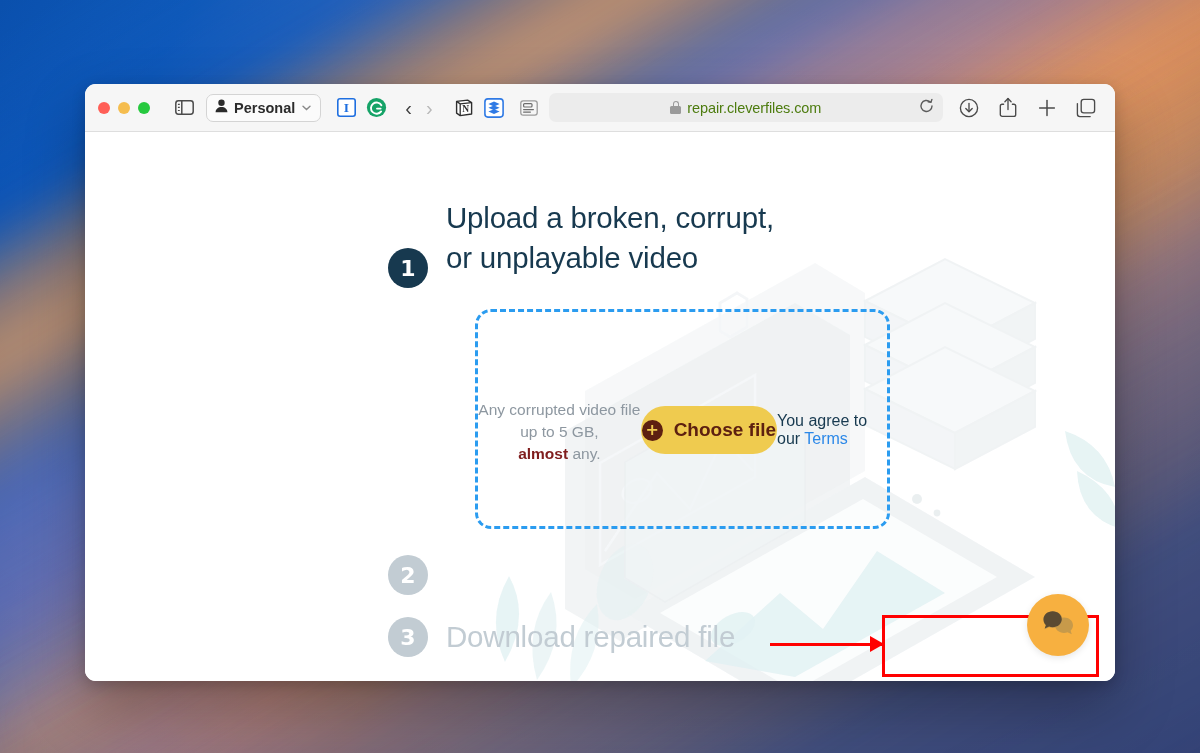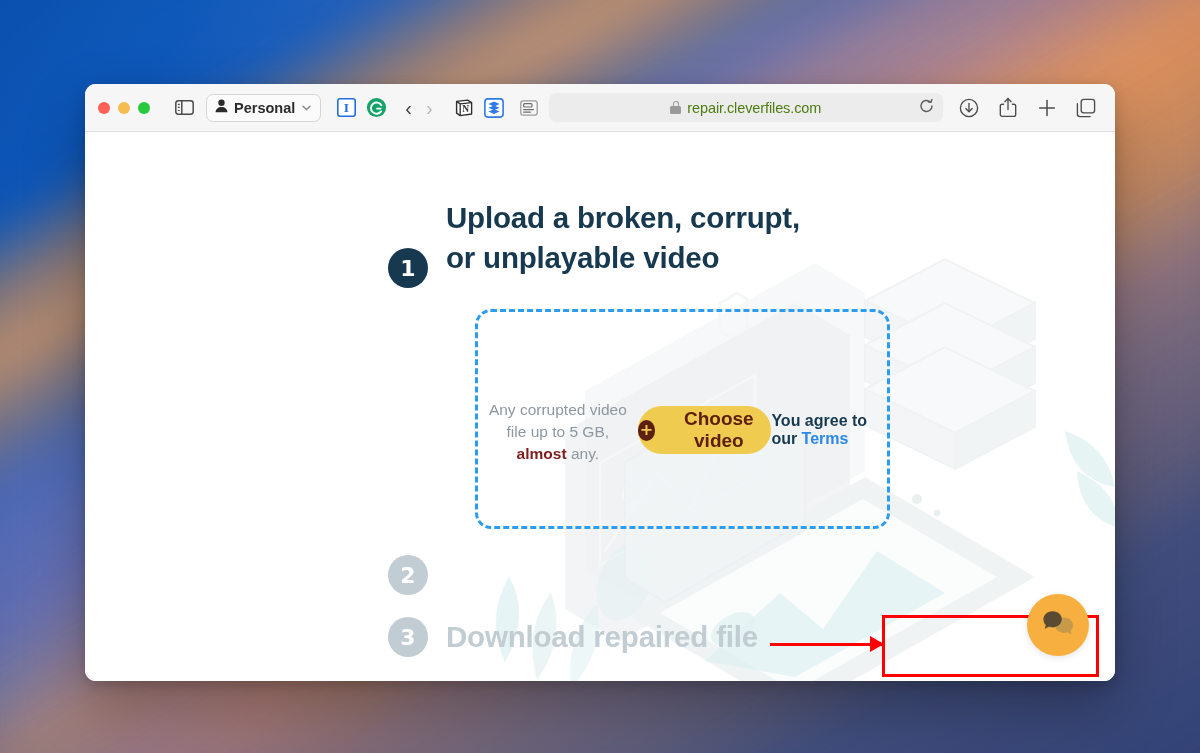--- a/index.html
+++ b/index.html
@@ -227,21 +227,21 @@
     background: #17394f;
     color: #ffffff;
     font-size: 22px; font-weight: 700;
     display: flex; align-items: center; justify-content: center;
     font-family: "DejaVu Sans", sans-serif;
   }
   .step-badge.muted { background: #c2ccd3; color: #ffffff; }
 
   .step-title {
     font-size: 29.5px;
-    font-weight: 700;
+    font-weight: 400;
     color: #17394f;
     line-height: 40px;
     letter-spacing: -0.2px;
     max-width: 360px;
   }
   .step-title.muted { color: #c2ccd3; white-space: nowrap; }
 
   #step1-row { margin-bottom: 0; }
   #step1-row .step-badge { margin-top: 50px; }
 
@@ -284,21 +284,21 @@
   #plus-badge {
     width: 21px; height: 21px; border-radius: 50%;
     background: #5d2010; color: #efcb4f;
     display: flex; align-items: center; justify-content: center;
     font-size: 16px; font-weight: 700; line-height: 1;
     font-family: "DejaVu Sans", sans-serif;
   }
 
   #dz-terms {
     margin-top: 22px;
-    font-size: 16px; font-weight: 700; color: #17394f;
+    font-size: 16px; font-weight: 400; color: #17394f;
   }
   #dz-terms a { color: #2b88e8; text-decoration: none; }
 
   
   #step2-row { margin-top: 26px; align-items: center; }
   #step3-row { margin-top: 22px; align-items: center; }
 
   
   #highlight-box {
     position: absolute;
@@ -551,21 +551,21 @@
         </div>
 
         <div id="dropzone">
           <div id="dz-caption">
             <span>Any corrupted video file up to 5 GB,</span><br>
             <b>almost</b><span> any.</span>
           </div>
 
           <button id="choose-file-btn">
             <span id="plus-badge">+</span>
-            <span>Choose video</span>
+            <span>Choose file</span>
           </button>
 
           <div id="dz-terms">
             <span>You agree to our </span><a href="#">Terms</a>
           </div>
 
           <div id="arrow-line"></div>
           <div id="arrow-head"></div>
           <div id="highlight-box"></div>
         </div>

